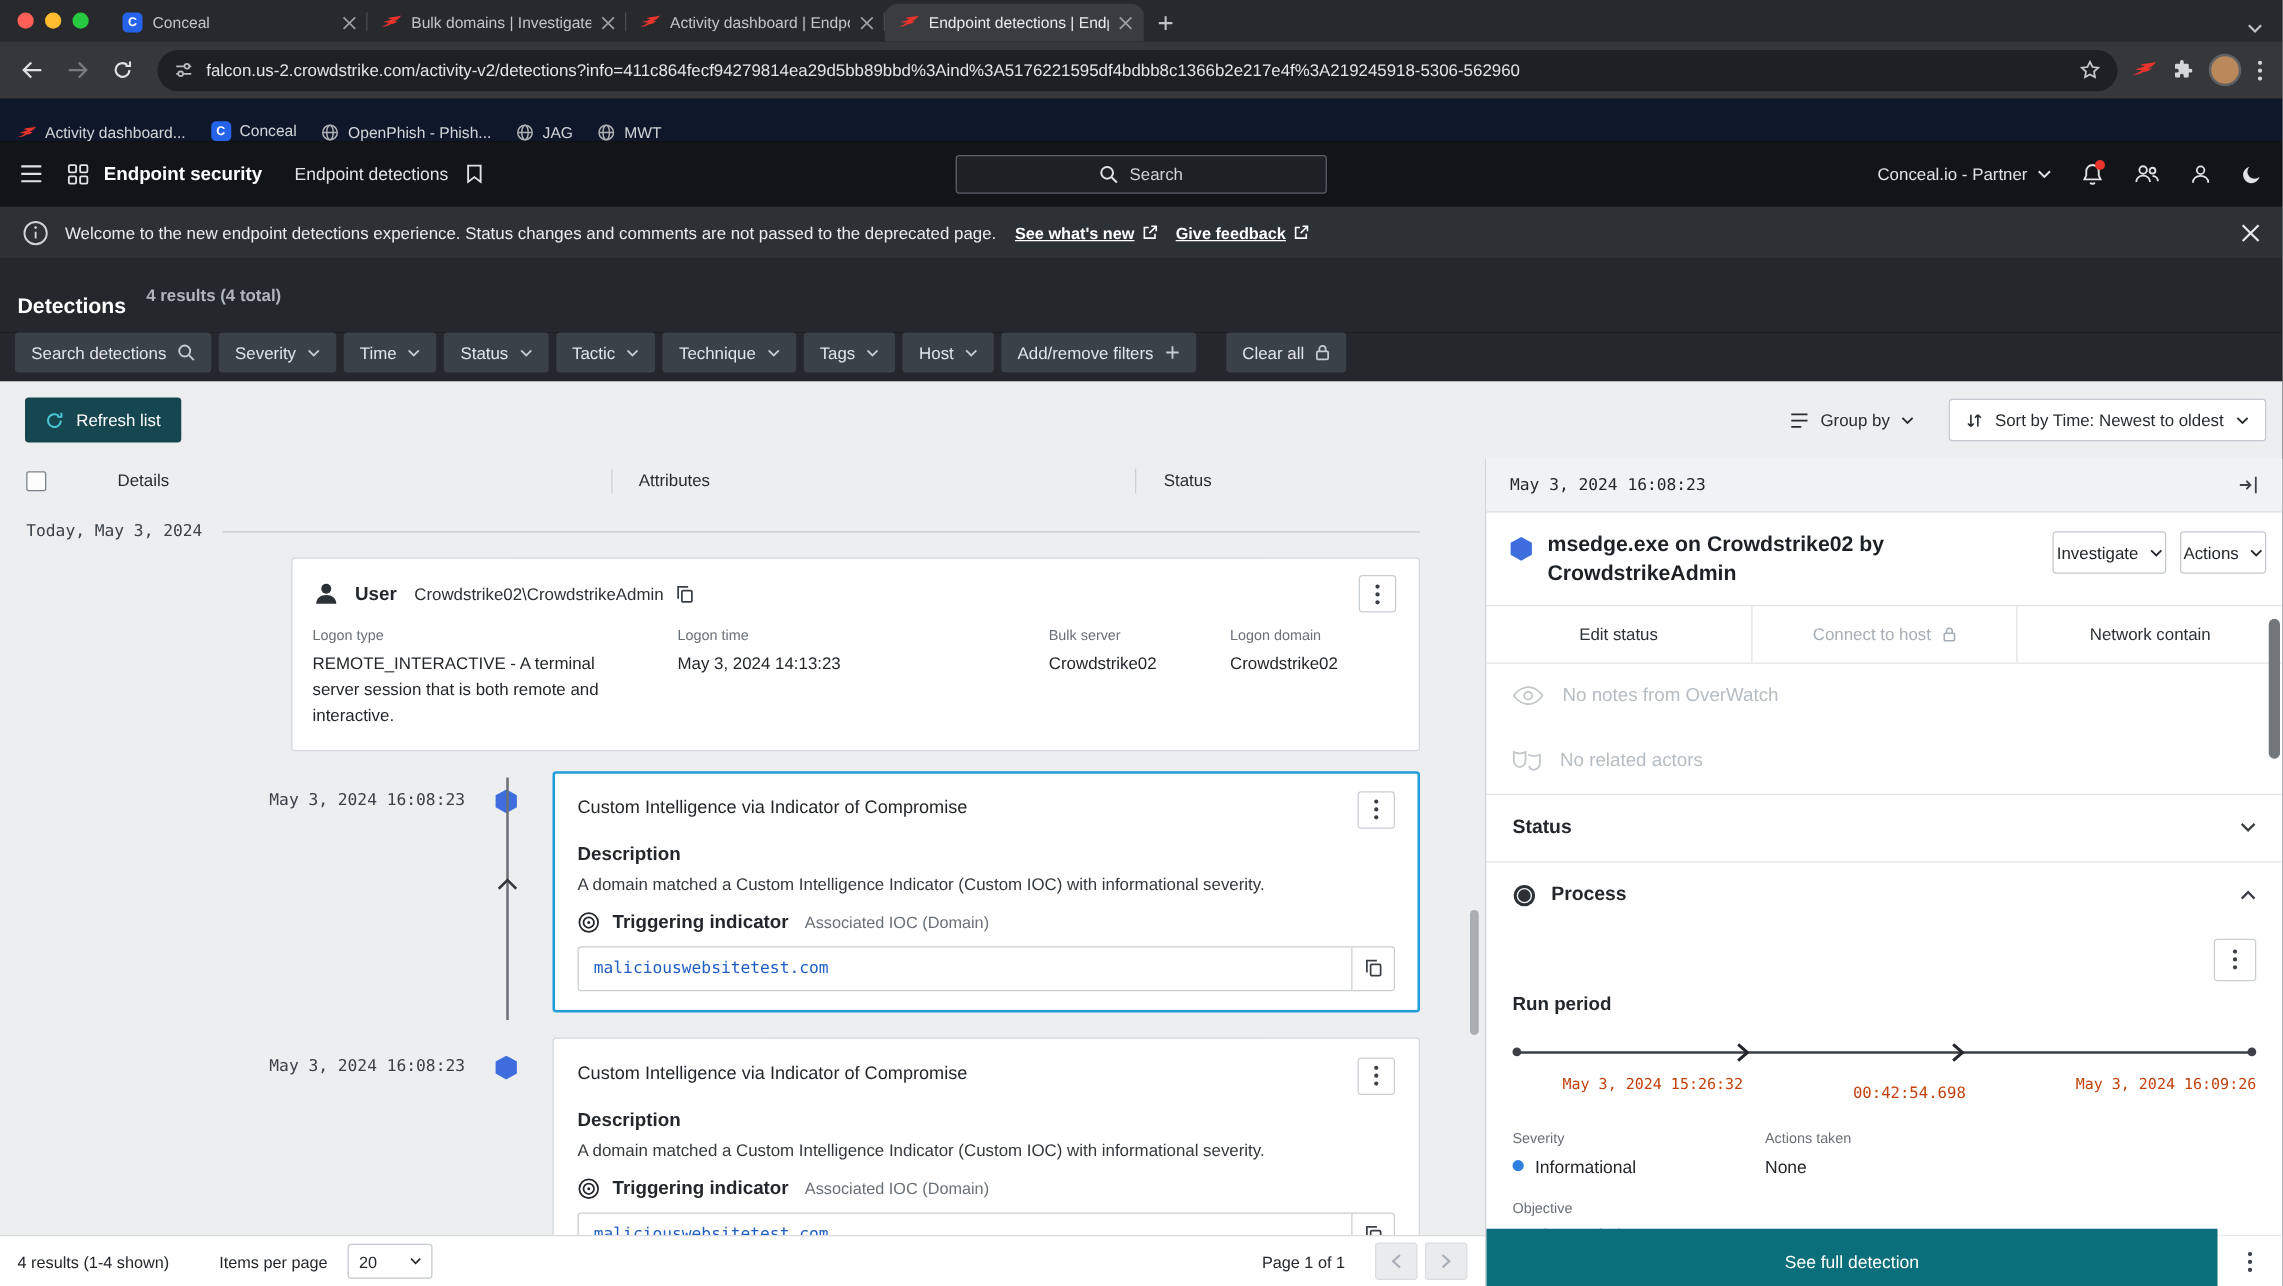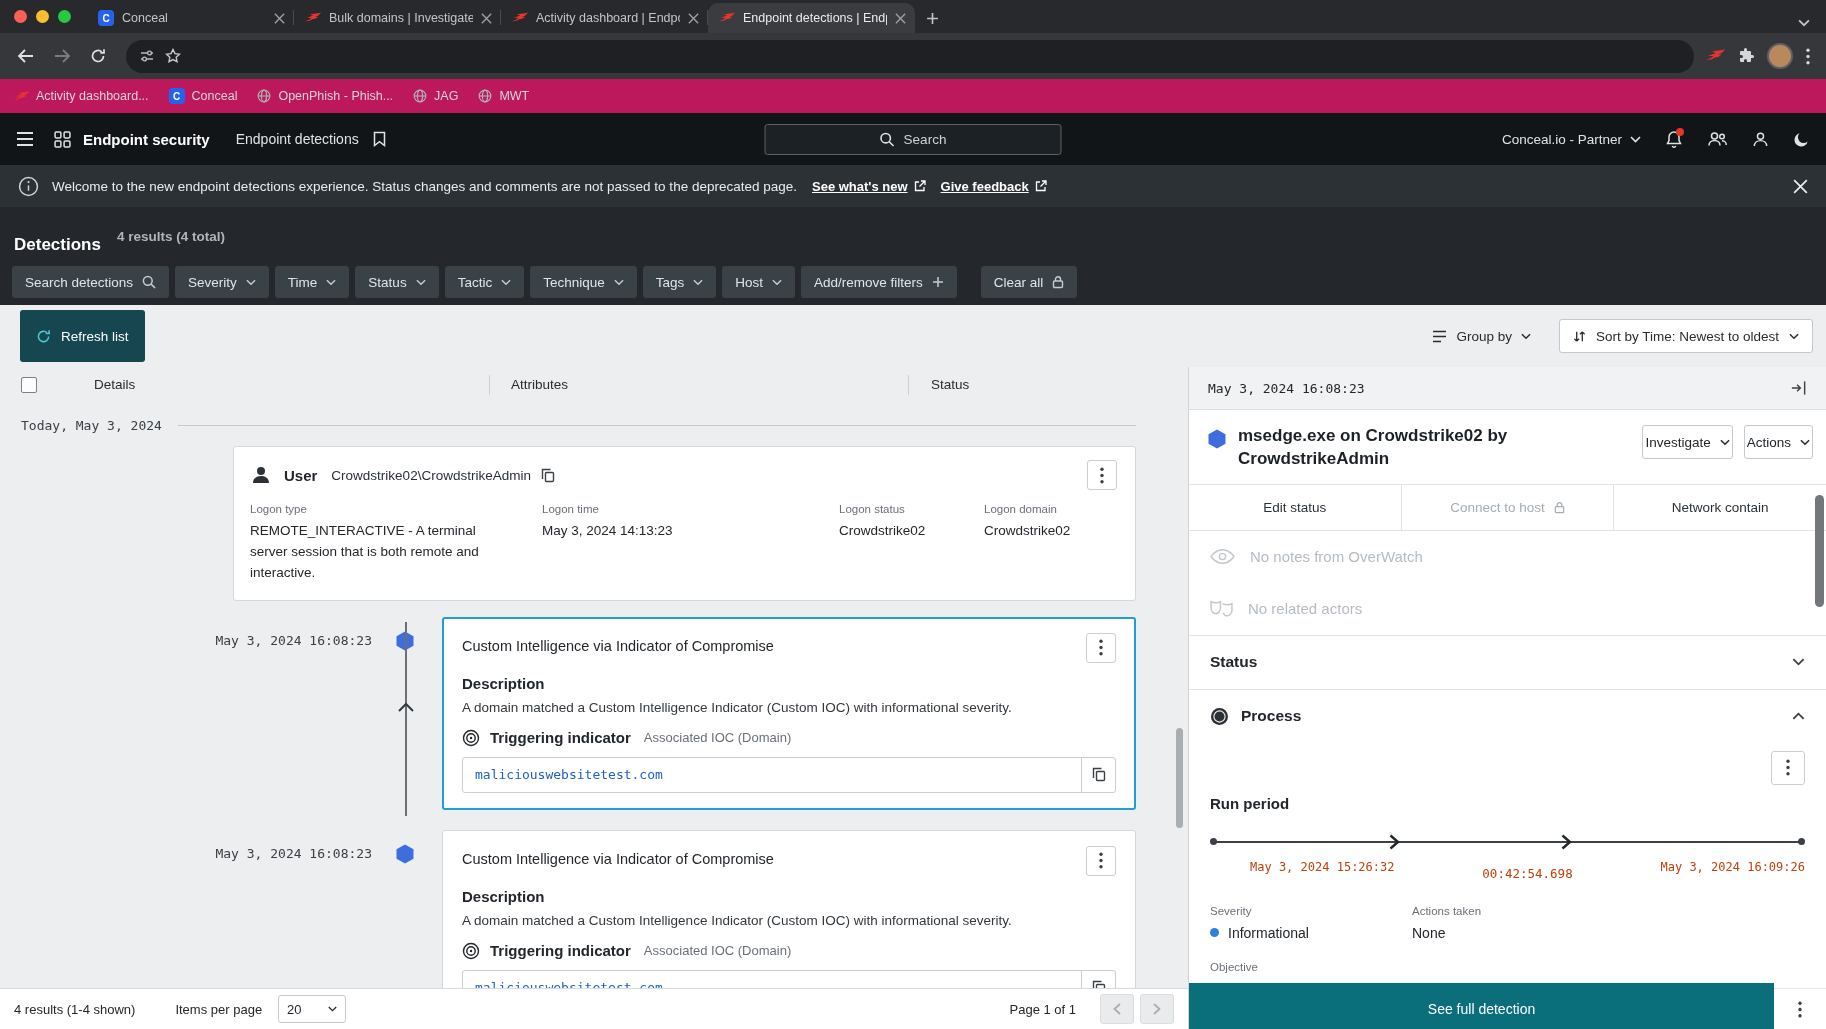--- a/index.html
+++ b/index.html
@@ -30,21 +30,21 @@
   .nav-btn { width:32px; height:32px; color:#dfe1e3; border-radius:50%; }
   .nav-btn.dim { color:#797c7f; }
   .omnibox { flex:1; height:33px; background:#1f2023; border-radius:17px; display:flex; align-items:center;
              padding:0 14px; gap:11px; margin:0 8px; }
   .omnibox .icon { color:#b9bcbf; }
   .omnibox-url { color:#e3e5e7; font-size:13.5px; white-space:nowrap; overflow:hidden; flex:1; }
   .toolbar-right { display:flex; align-items:center; gap:13px; padding-right:6px; }
   .toolbar-right .icon { color:#d4d6d8; }
   .avatar { width:26px; height:26px; border-radius:50%; background:#b9895c; border:2px solid #5f6164; }
 
-  .bookmarks { height:34px; background:#be185d; display:flex; align-items:center; padding:0 14px; gap:20px; }
+  .bookmarks { height:34px; background:#0f172a; display:flex; align-items:flex-end; padding:0 14px; gap:20px; }
   .bm { display:flex; align-items:center; gap:7px; color:#d3d6d8; font-size:12.5px; }
   .bm .icon { color:#aeb1b4; }
 
   
   .appbar { height:52px; background:#121518; display:flex; align-items:center; padding:0 16px; color:#e8ebed; position:relative; }
   .appbar .icon { color:#dfe3e6; }
   .app-grid { margin-left:20px; }
   .app-title { font-size:15px; font-weight:bold; color:#fff; margin-left:12px; white-space:nowrap; }
   .app-page { font-size:14px; color:#dfe3e6; margin-left:26px; white-space:nowrap; }
   .app-bookmark { margin-left:14px; }
@@ -69,21 +69,21 @@
   .det-count { color:#aeb5bb; font-size:13.5px; font-weight:bold; }
   .filters { height:39px; background:#24282c; display:flex; align-items:flex-start; padding:0 12px; gap:6px; }
   .chip { height:32px; background:#3a4147; color:#e1e5e8; border-radius:3px; display:flex; align-items:center;
           gap:9px; padding:0 13px; font-size:13.5px; white-space:nowrap; }
   .chip .icon { color:#c6cbd0; }
   .clear-all { margin-left:18px; }
 
   
   .workspace { flex:1; background:#eceef0; display:flex; flex-direction:column; position:relative; min-height:0; }
   .ws-toolbar { height:62px; display:flex; align-items:center; padding:0 13px 0 20px; flex:none; }
-  .refresh-btn { height:52px; background:#164650; color:#fff; border-radius:3px; display:flex; align-items:center;
+  .refresh-btn { height:36px; background:#164650; color:#fff; border-radius:3px; display:flex; align-items:center;
                  gap:10px; padding:0 16px; font-size:13.5px; }
   .refresh-btn .icon { color:#4ac7d4; }
   .ws-toolbar-right { margin-left:auto; display:flex; align-items:center; gap:28px; }
   .groupby { display:flex; align-items:center; gap:9px; color:#272c30; font-size:13.5px; }
   .sort-btn { height:34px; background:#fff; border:1px solid #c3c9ce; border-radius:3px; display:flex;
               align-items:center; gap:10px; padding:0 13px; font-size:13.5px; color:#272c30; }
 
   .split { flex:1; display:flex; min-height:0; }
 
   
@@ -274,20 +274,21 @@
         </svg>
       </span>
     <div class="omnibox">
       <span class="icon">
           <svg width="14" height="14" viewBox="0 0 14 14" stroke="currentColor" stroke-width="1.4" fill="none">
             <path d="M1 4h6.5M11.5 4H13M1 10h1.5M6.5 10H13"></path>
             <circle cx="9.5" cy="4" r="1.9"></circle>
             <circle cx="4.5" cy="10" r="1.9"></circle>
           </svg>
         </span>
+      <span class="omnibox-url">falcon.us-2.crowdstrike.com/activity-v2/detections?info=411c864fecf94279814ea29d5bb89bbd%3Aind%3A5176221595df4bdbb8c1366b2e217e4f%3A219245918-5306-562960</span>
       <span class="icon" style="color:#c7cacc">
           <svg width="16" height="16" viewBox="0 0 16 16" fill="none" stroke="currentColor" stroke-width="1.4">
             <path d="M8 1.5l2 4.1 4.5.6-3.3 3.1.8 4.4L8 11.6l-4 2.1.8-4.4L1.5 6.2 6 5.6z"></path>
           </svg>
         </span>
     </div>
     <div class="toolbar-right">
       <span class="icon">
           <svg width="19" height="14" viewBox="0 0 20 14" fill="#e8342c">
             <path d="M0 11c4-1 6-2 8-4C6 7 4.5 7 2 6.5 6 5.5 8.5 5 10.5 3.5 9 3.5 8 3.3 6.5 2.5 12 1 16 1.5 20 0c-2 3-4 4.5-7 5.5 1 .3 2 .3 3.5 0-2 2-4.5 3-7.5 3.2C7 10.5 4 11.2 0 11z"></path>
@@ -633,21 +634,21 @@
             <div class="user-fields">
               <div class="f1">
                   <div class="field-label">Logon type</div>
                   <div class="field-value">REMOTE_INTERACTIVE - A terminal server session that is both remote and interactive.</div>
                 </div>
               <div class="f2">
                   <div class="field-label">Logon time</div>
                   <div class="field-value">May 3, 2024 14:13:23</div>
                 </div>
               <div class="f3">
-                  <div class="field-label">Logon status</div>
+                  <div class="field-label">Bulk server</div>
                   <div class="field-value">Crowdstrike02</div>
                 </div>
               <div class="f4">
                   <div class="field-label">Logon domain</div>
                   <div class="field-value">Crowdstrike02</div>
                 </div>
             </div>
           </div>
 
           <div class="det-row">

